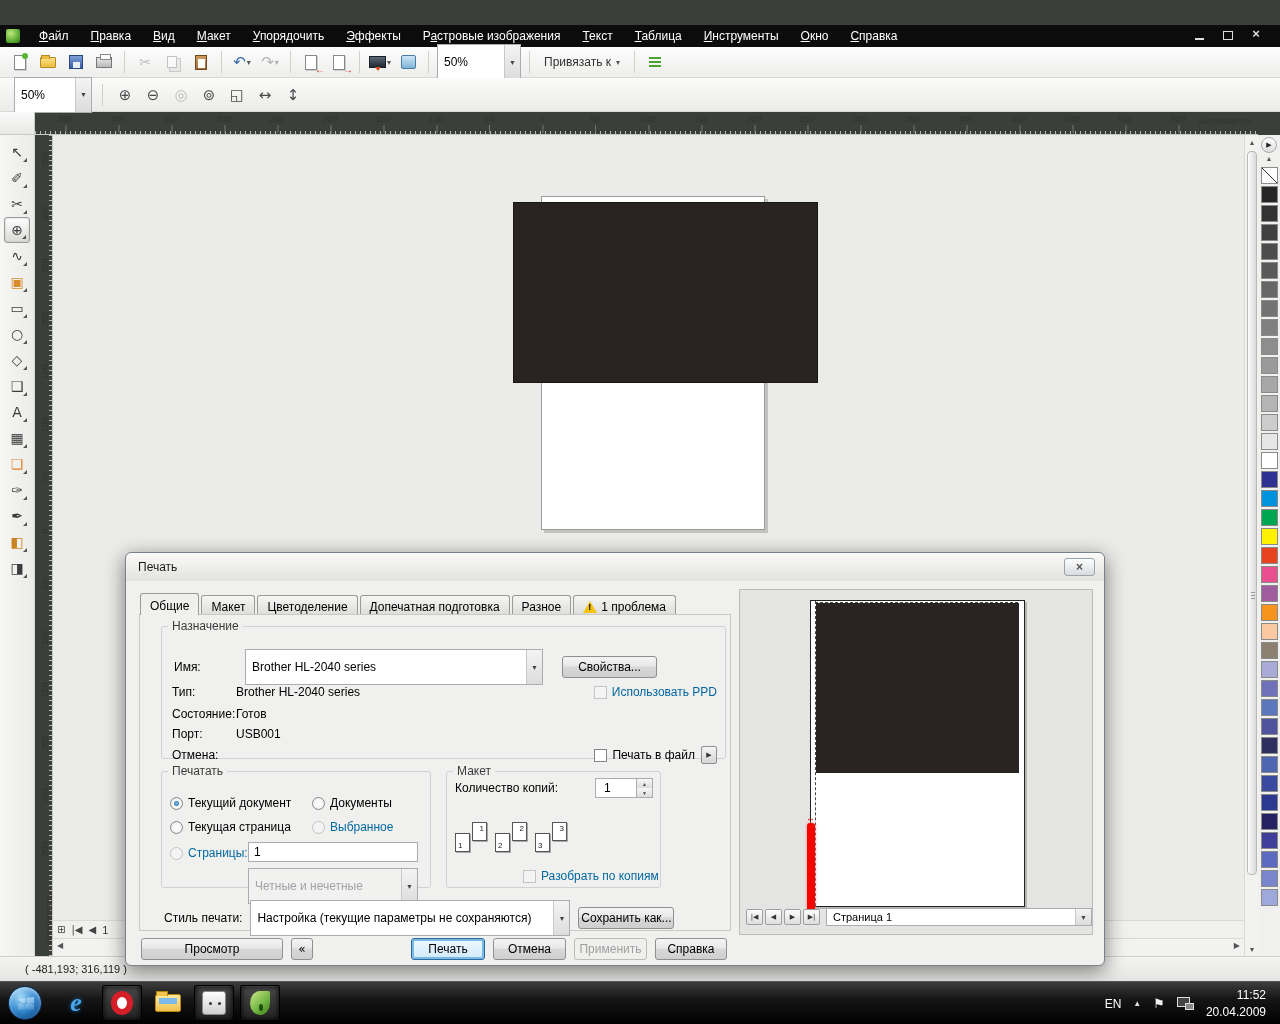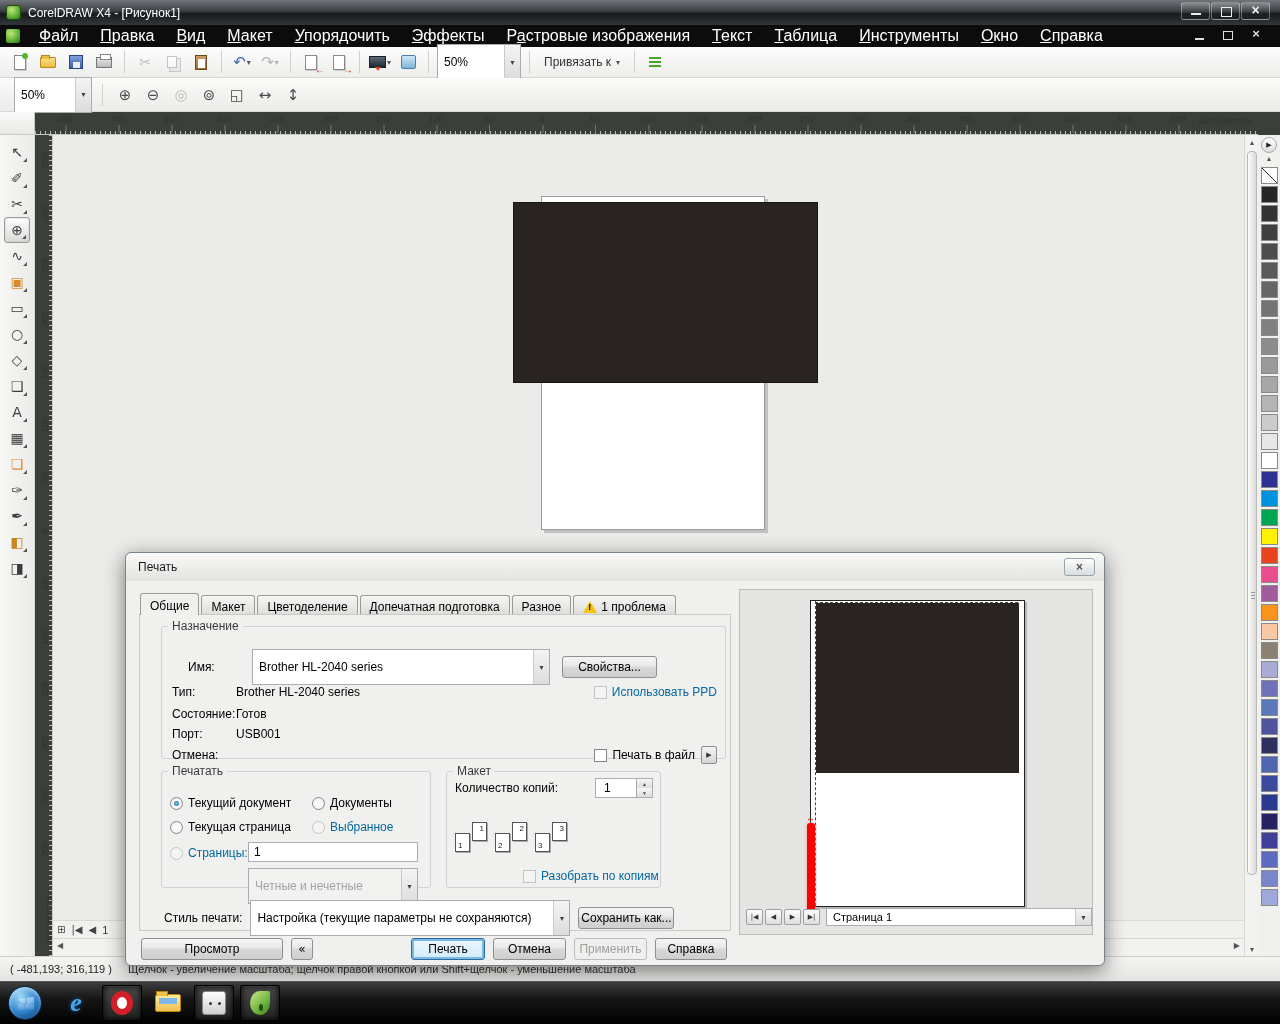--- a/index.html
+++ b/index.html
@@ -14,21 +14,21 @@
     background:radial-gradient(circle at 35% 30%, #bfe97a, #4ca12b 70%, #2d6d14); border:1px solid #1d4e0c; }
   .win-btns { position:absolute; right:10px; top:2px; display:flex; gap:1px; }
   .wb { width:29px; height:18px; border:1px solid rgba(255,255,255,.35); border-radius:3px;
     background:linear-gradient(rgba(255,255,255,.25),rgba(255,255,255,.05) 45%,rgba(0,0,0,.2));
     position:relative; }
   .wb-min::after { content:""; position:absolute; left:9px; bottom:4px; width:10px; border-bottom:2px solid #eee; }
   .wb-max::after { content:""; position:absolute; left:9px; top:4px; width:9px; height:8px; border:1px solid #eee; }
   .wb-close::after { content:"×"; position:absolute; left:0; right:0; top:-1px; text-align:center; color:#eee; font-size:14px; font-weight:bold; }
 
   .menubar { position:absolute; left:0; top:25px; width:1280px; height:22px; background:#0c0c0c;
-    display:flex; align-items:center; color:#fff; font-size:16px; padding-left:4px; }
+    display:flex; align-items:center; color:#fff; font-size:12px; padding-left:4px; }
   .mdi-icon { width:14px; height:14px; margin:0 8px 0 2px; border-radius:2px;
     background:radial-gradient(circle at 35% 30%, #bfe97a, #4ca12b 70%, #2d6d14); }
   .menu-item { padding:2px 11px; cursor:default; }
   .menu-item u { text-decoration:underline; }
   .mdi-btns { position:absolute; right:14px; top:3px; display:flex; gap:8px; }
   .mb { width:20px; height:15px; position:relative; }
   .mb-min::after { content:""; position:absolute; left:5px; bottom:3px; width:9px; border-bottom:2px solid #ddd; }
   .mb-max::after { content:""; position:absolute; left:5px; top:3px; width:8px; height:7px; border:1px solid #ddd; }
   .mb-close::after { content:"×"; position:absolute; left:0; right:0; top:-2px; text-align:center; color:#ddd; font-size:13px; font-weight:bold; }
 
@@ -111,21 +111,21 @@
     linear-gradient(to bottom right,#fff 47%,#333 48%,#333 52%,#fff 53%); background-color:#fff; }
 
   .pagenav { position:absolute; left:53px; top:920px; width:1191px; height:18px; background:#f0f0ee; border-top:1px solid #d9d9d7;
     display:flex; align-items:center; gap:6px; font-size:11px; color:#333; padding-left:4px; }
   .pn-ic { font-size:10px; color:#444; font-family:"DejaVu Sans",sans-serif; }
   .hscroll { position:absolute; left:53px; top:938px; width:1191px; height:18px; background:#f2f2f0; border-top:1px solid #d9d9d7; }
   .hs-arr { position:absolute; top:2px; font-size:8px; color:#555; }
 
   .statusbar { position:absolute; left:0; top:956px; width:1280px; height:25px; background:linear-gradient(#f4f4f2,#e4e4e2);
     border-top:1px solid #cfcfcd; display:flex; align-items:center; font-size:11px; color:#222; }
-  .st-coords { padding:0 10px; min-width:120px; }
+  .st-coords { padding:0 25px; min-width:120px; }
   .st-hint { padding:0 6px; color:#333; }
 
   
   .dialog { position:absolute; left:125px; top:552px; width:980px; height:414px; background:#f0f0ee;
     border:1px solid #77828c; border-radius:6px; box-shadow:0 5px 20px rgba(0,0,0,.5); z-index:50; font-size:12px; color:#000; }
   .dlg-title { position:absolute; left:0; top:0; right:0; height:28px; border-radius:6px 6px 0 0;
     background:linear-gradient(#fafaf8,#e2e2e0); display:flex; align-items:center; padding-left:12px; font-size:12px; color:#1a1a1a; }
   .dlg-close { position:absolute; right:9px; top:5px; width:31px; height:18px; border:1px solid #9aa2aa; border-radius:3px;
     background:linear-gradient(#fdfdfd,#d9dde1); display:flex; align-items:center; justify-content:center; font-size:12px; font-weight:bold; color:#555; }
   .tabs { position:absolute; left:14px; top:40px; display:flex; align-items:flex-end; height:22px; }
@@ -207,29 +207,20 @@
   .tray-flag { font-size:13px; color:#eee; font-family:"DejaVu Sans",sans-serif; }
   .tray-net { width:17px; height:13px; position:relative; }
   .tray-net::before { content:""; position:absolute; left:0; top:0; width:11px; height:8px; border:1px solid #ddd; background:#444; }
   .tray-net::after { content:""; position:absolute; right:0; bottom:0; width:7px; height:5px; border:1px solid #ddd; background:#888; }
 </style>
 </head>
 <body>
 
 <div class="stage">
 
-  <div class="titlebar">
-    <div class="app-icon"></div>
-    <span>CorelDRAW X4 - [Рисунок1]</span>
-    <div class="win-btns">
-      <div class="wb wb-min"></div>
-      <div class="wb wb-max"></div>
-      <div class="wb wb-close"></div>
-    </div>
-  </div>
 
   <div class="menubar">
     <div class="mdi-icon"></div>
     <div id="menus" style="display:flex;">
         <div class="menu-item"><u>Ф</u>айл</div>
         <div class="menu-item"><u>П</u>равка</div>
         <div class="menu-item"><u>В</u>ид</div>
         <div class="menu-item"><u>М</u>акет</div>
         <div class="menu-item"><u>У</u>порядочить</div>
         <div class="menu-item"><u>Э</u>ффекты</div>
@@ -458,21 +449,20 @@
     <span class="pn-ic">◀</span>
     <span>1</span>
   </div>
   <div class="hscroll">
     <span class="hs-arr" style="left:4px;">◀</span>
     <span class="hs-arr" style="right:4px;">▶</span>
   </div>
 
   <div class="statusbar">
     <span class="st-coords">( -481,193; 316,119 )</span>
-    <span class="st-hint">Щелчок - увеличение масштаба; щелчок правой кнопкой или Shift+щелчок - уменьшение масштаба</span>
   </div>
 
   <div class="dialog">
     <div class="dlg-title">
       <span>Печать</span>
       <div class="dlg-close">×</div>
     </div>
     <div class="tabs" id="tabs">
         <div class="tab active">
           <span>Общие</span>
@@ -491,21 +481,21 @@
         </div>
         <div class="tab">
           <span class="warn"></span>
           <span>1 проблема</span>
         </div>
       </div>
     <div class="tabpage"></div>
 
     <fieldset class="fs-dest">
       <legend>Назначение</legend>
-      <div class="frow" style="left:26px; top:16px; width:545px;">
+      <div class="frow" style="left:12px; top:16px; width:545px;gap:7px;">
         <span class="lbl" style="width:64px;">Имя:</span>
         <div class="combo" style="width:298px;">
           <span class="cval">Brother HL-2040 series</span>
             <span class="carr">▼</span>
         </div>
         <div class="btn" style="width:95px; height:22px; margin-left:12px;">Свойства...</div>
       </div>
       <div class="frow" style="left:10px; top:52px; width:545px;">
         <span class="lbl" style="width:64px;">Тип:</span>
         <span>Brother HL-2040 series</span>
@@ -639,14 +629,24 @@
       </div>
     <div class="tk-item">
         <div class="ic-folder"></div>
       </div>
     <div class="tk-item pressed">
         <div class="ic-socket"></div>
       </div>
     <div class="tk-item pressed">
         <div class="ic-corel"></div>
       </div>
+    <div class="tray">
+      <span>EN</span>
+      <span class="tray-up">▲</span>
+      <span class="tray-flag">⚑</span>
+      <span class="tray-net"></span>
+      <div class="tray-clock">
+        <div>11:52</div>
+        <div>20.04.2009</div>
+      </div>
+    </div>
   </div>
 </div>
 
 </body></html>

